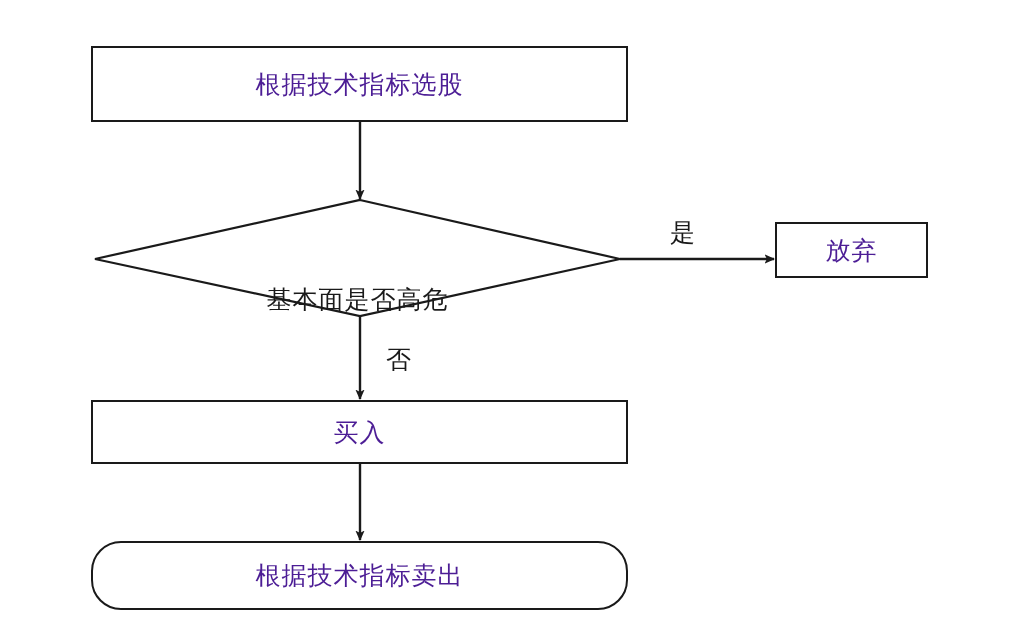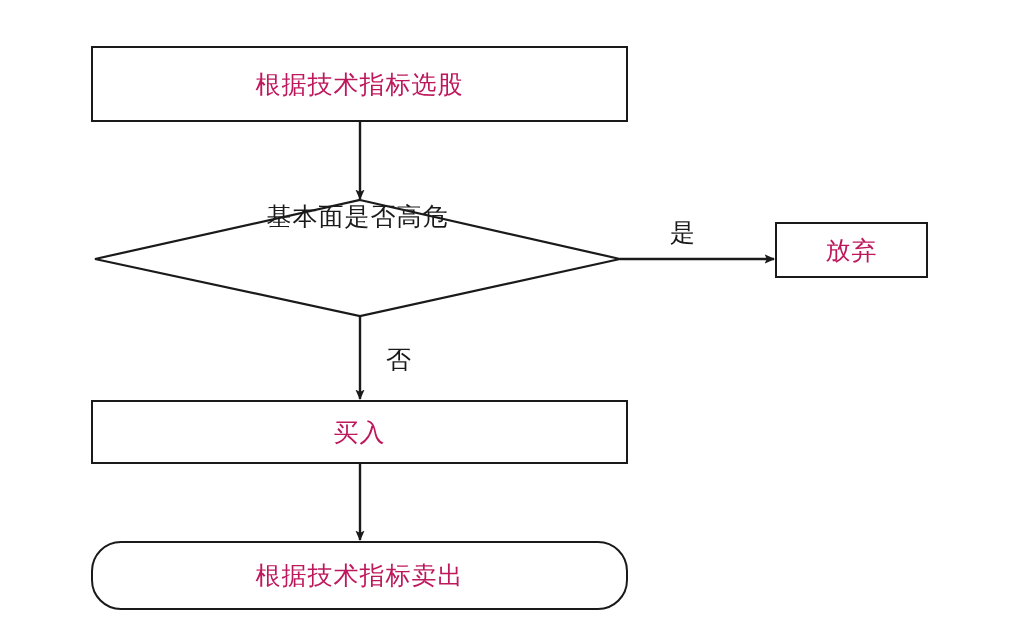--- a/index.html
+++ b/index.html
@@ -29,29 +29,29 @@
     box-sizing: border-box;
     border: 2px solid #1a1a1a;
     background: #ffffff;
     display: flex;
     align-items: center;
     justify-content: center;
   }
   .node-label {
     font-family: "DejaVu Serif", "Liberation Serif", serif;
     font-size: 25px;
-    color: #be185d;
+    color: #4c1d95;
     letter-spacing: 1px;
     line-height: 1;
     white-space: nowrap;
   }
   .decision-wrap {
     position: absolute;
     display: flex;
-    align-items: flex-start;
+    align-items: flex-end;
     justify-content: center;
   }
   .decision-label {
     position: relative;
     z-index: 2;
     font-family: "DejaVu Serif", "Liberation Serif", serif;
     font-size: 25px;
     color: #1a1a1a;
     letter-spacing: 1px;
     white-space: nowrap;

